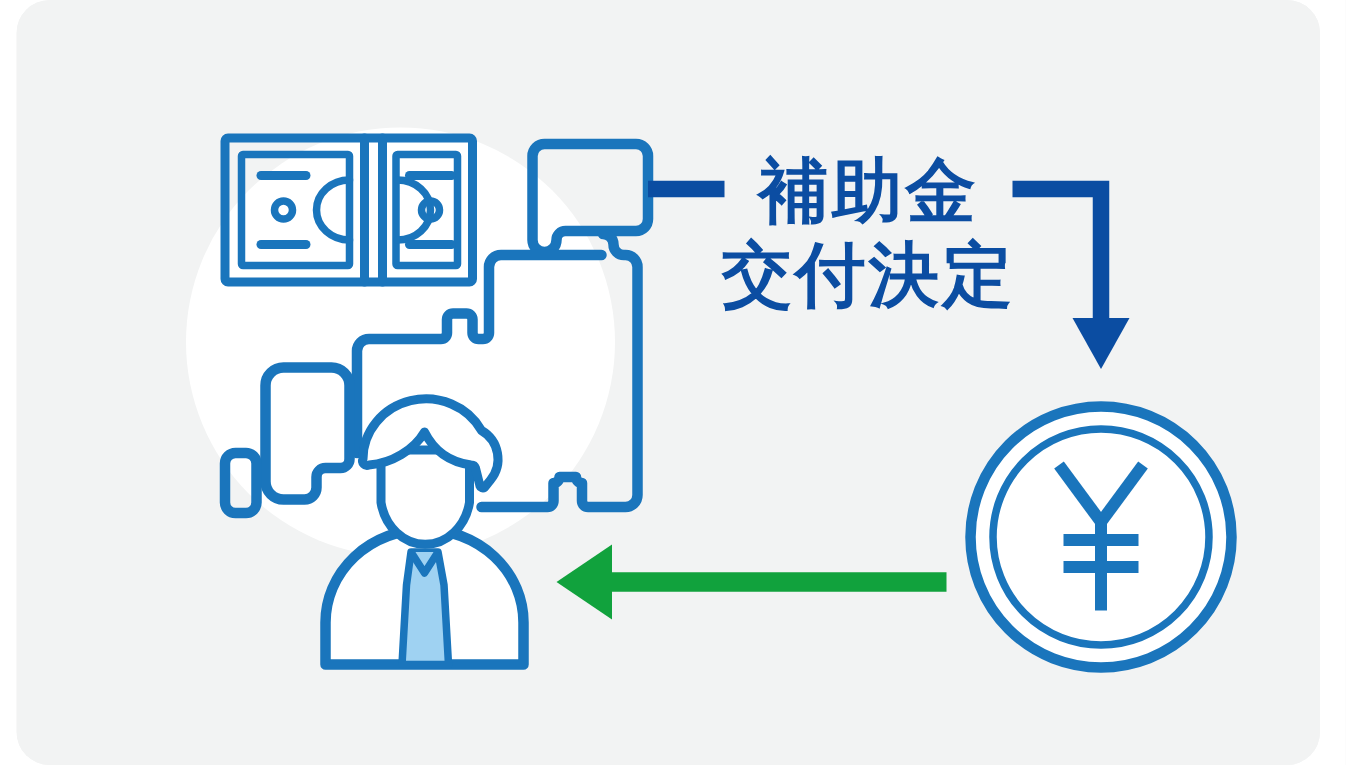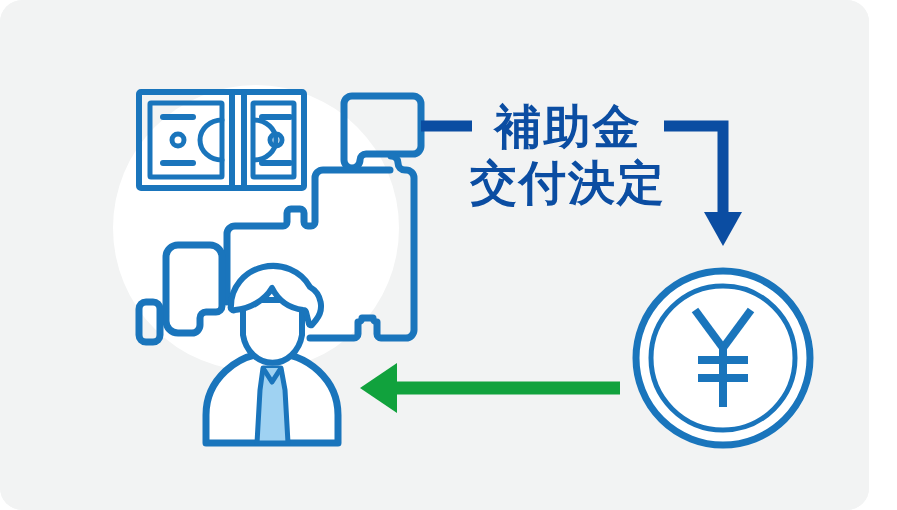--- a/index.html
+++ b/index.html
@@ -13,20 +13,21 @@
     height: 510px;
     font-family: "Liberation Sans", sans-serif;
   }
   #canvas {
     position: relative;
     width: 869px;
     height: 510px;
     background: #f2f3f3;
     border-radius: 22px;
     overflow: hidden;
+    margin-left: 11px;
   }
   #scene {
     position: absolute;
     inset: 0;
     width: 897px;
     height: 510px;
     display: block;
   }
   .jp-text {
     font-family: "DejaVu Sans", "Liberation Sans", sans-serif;

